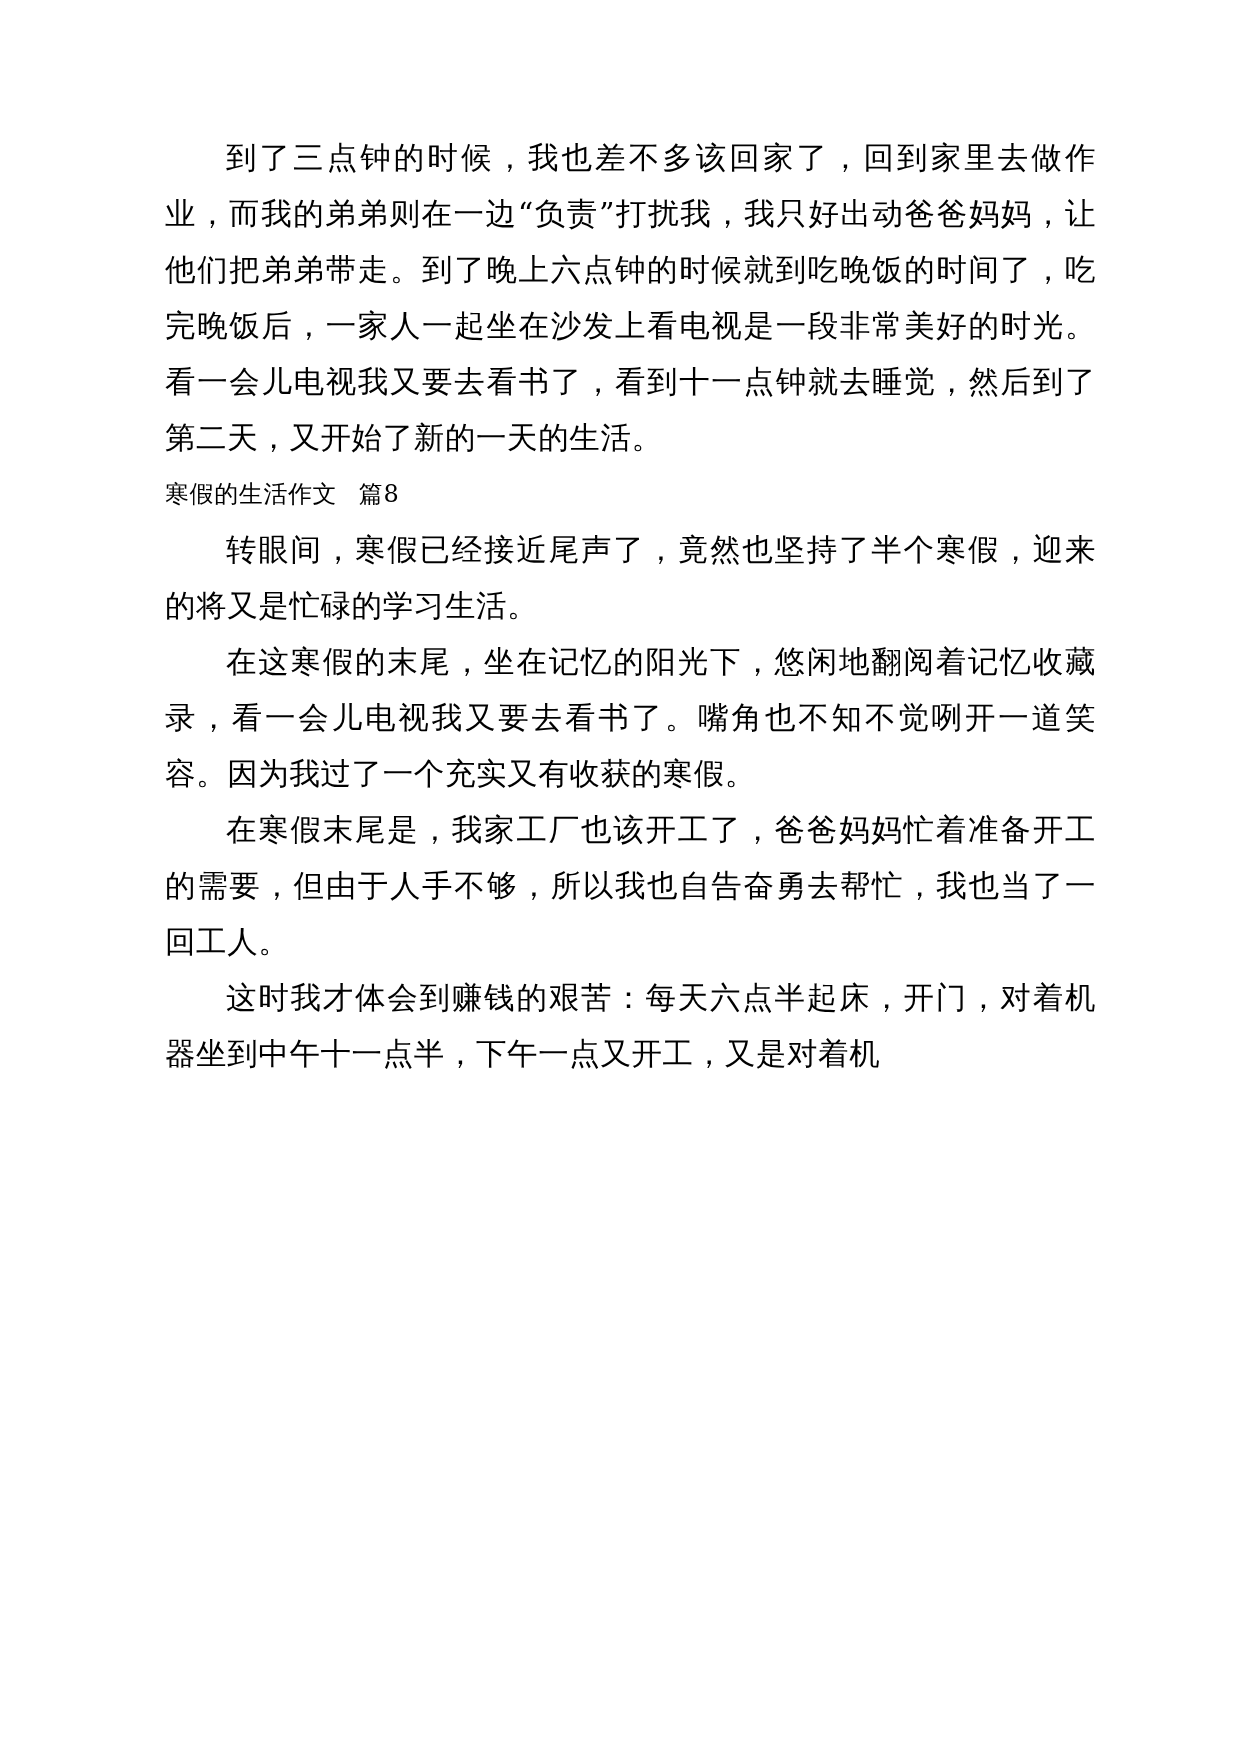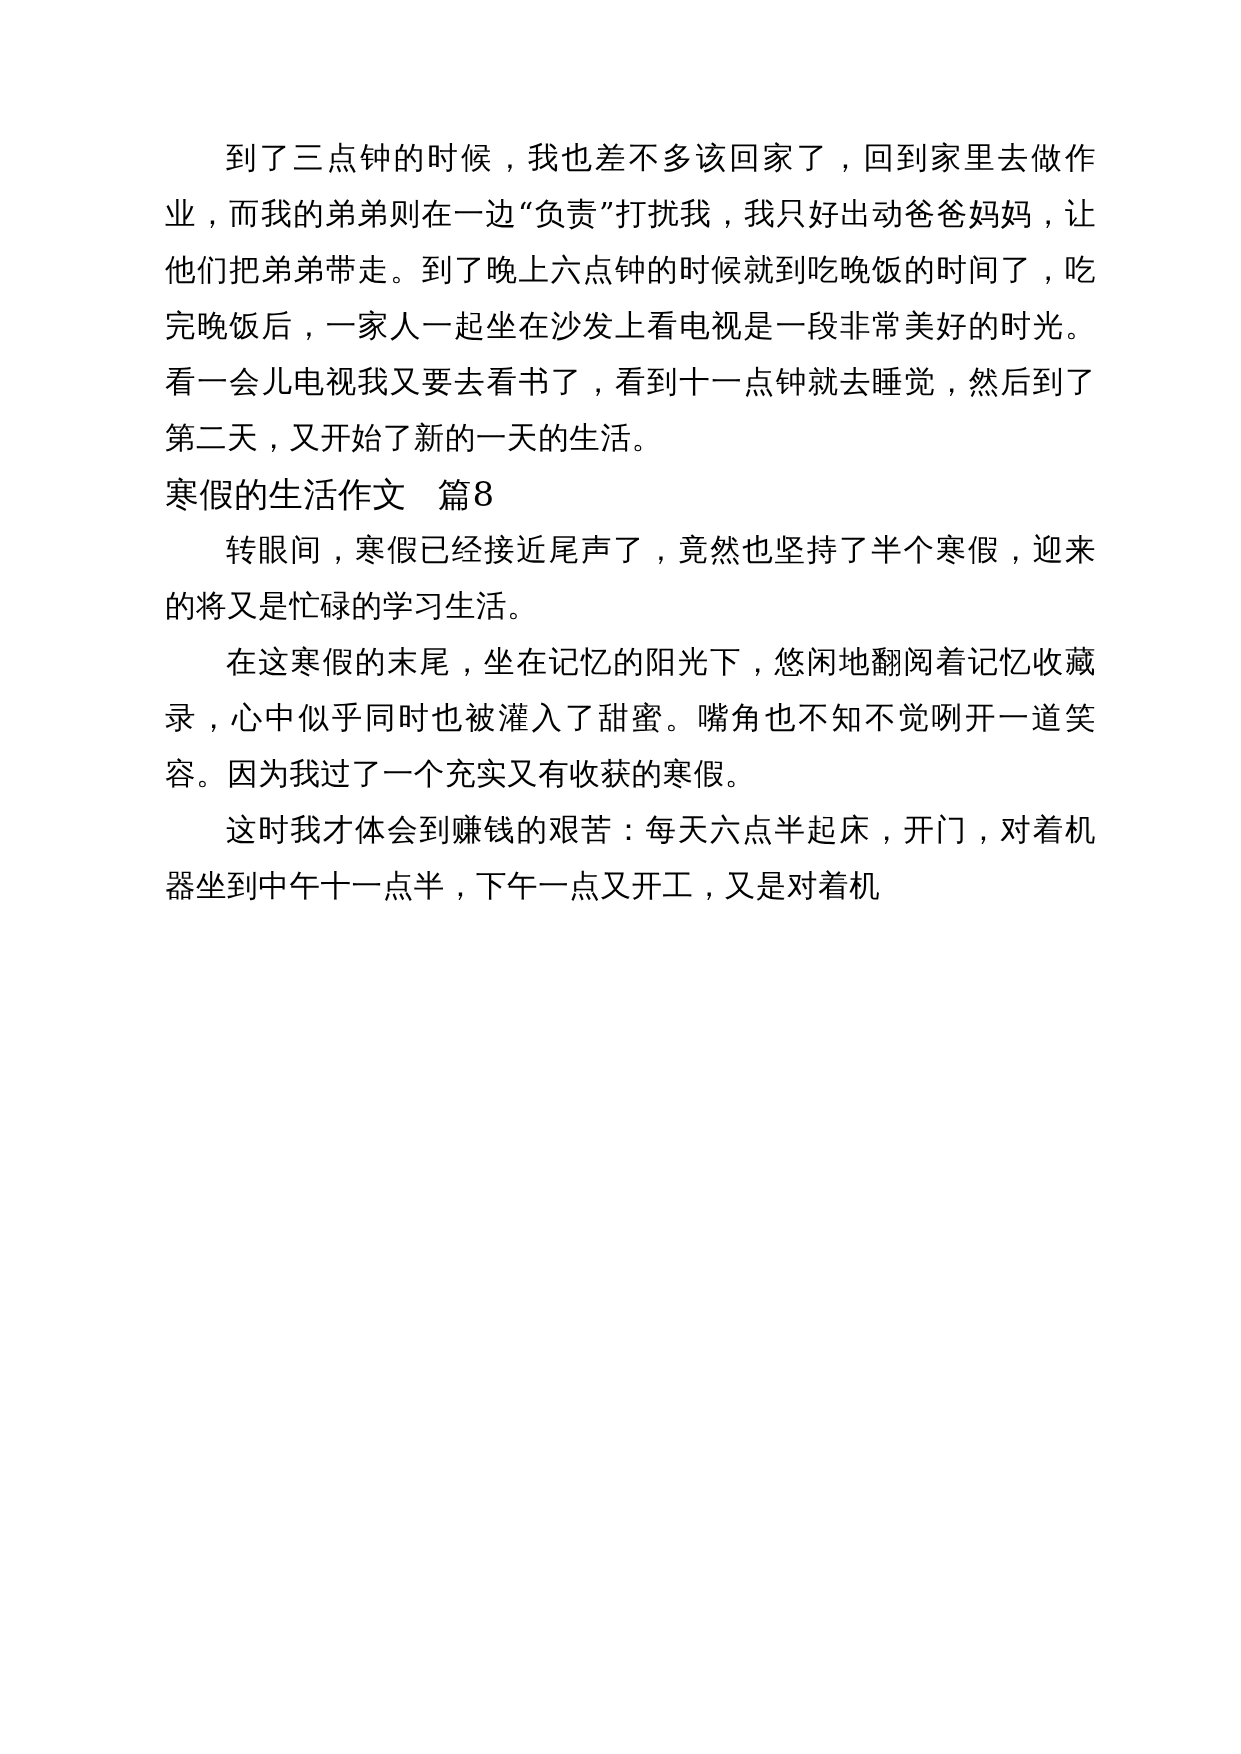--- a/index.html
+++ b/index.html
@@ -26,21 +26,21 @@
     letter-spacing: 0.6px;
     text-align: justify;
     text-justify: inter-ideograph;
   }
   p.para {
     margin: 0;
     text-indent: 2em;
   }
   h2.heading {
     margin: 0;
-    font-size: 34px;
+    font-size: 24px;
     font-weight: normal;
     line-height: 56px;
     text-indent: 0;
     letter-spacing: 0.6px;
   }
   .heading .gap {
     display: inline-block;
     width: 0.9em;
   }
 </style>
@@ -50,19 +50,20 @@
 <div class="page">
   <div class="doc-body">
 
     <p class="para">到了三点钟的时候，我也差不多该回家了，回到家里去做作业，而我的弟弟则在一边“负责”打扰我，我只好出动爸爸妈妈，让他们把弟弟带走。到了晚上六点钟的时候就到吃晚饭的时间了，吃完晚饭后，一家人一起坐在沙发上看电视是一段非常美好的时光。看一会儿电视我又要去看书了，看到十一点钟就去睡觉，然后到了第二天，又开始了新的一天的生活。</p>
 
     <h2 class="heading"><span>寒假的生活作文</span><span class="gap"></span><span>篇8</span></h2>
 
     <p class="para">转眼间，寒假已经接近尾声了，竟然也坚持了半个寒假，迎来的将又是忙碌的学习生活。</p>
 
 
-    <p class="para">在这寒假的末尾，坐在记忆的阳光下，悠闲地翻阅着记忆收藏录，心中似乎同时也被灌入了甜蜜。嘴角也不知不觉咧开一道笑容。因为我过了一个充实又有收获的寒假。</p>
+    <p class="para">在这寒假的末尾，坐在记忆的阳光下，悠闲地翻阅着记忆收藏录，看一会儿电视我又要去看书了。嘴角也不知不觉咧开一道笑容。因为我过了一个充实又有收获的寒假。</p>
 
+    <p class="para">在寒假末尾是，我家工厂也该开工了，爸爸妈妈忙着准备开工的需要，但由于人手不够，所以我也自告奋勇去帮忙，我也当了一回工人。</p>
 
     <p class="para">这时我才体会到赚钱的艰苦：每天六点半起床，开门，对着机器坐到中午十一点半，下午一点又开工，又是对着机</p>
 
   </div>
 </div>
 
 </body></html>

